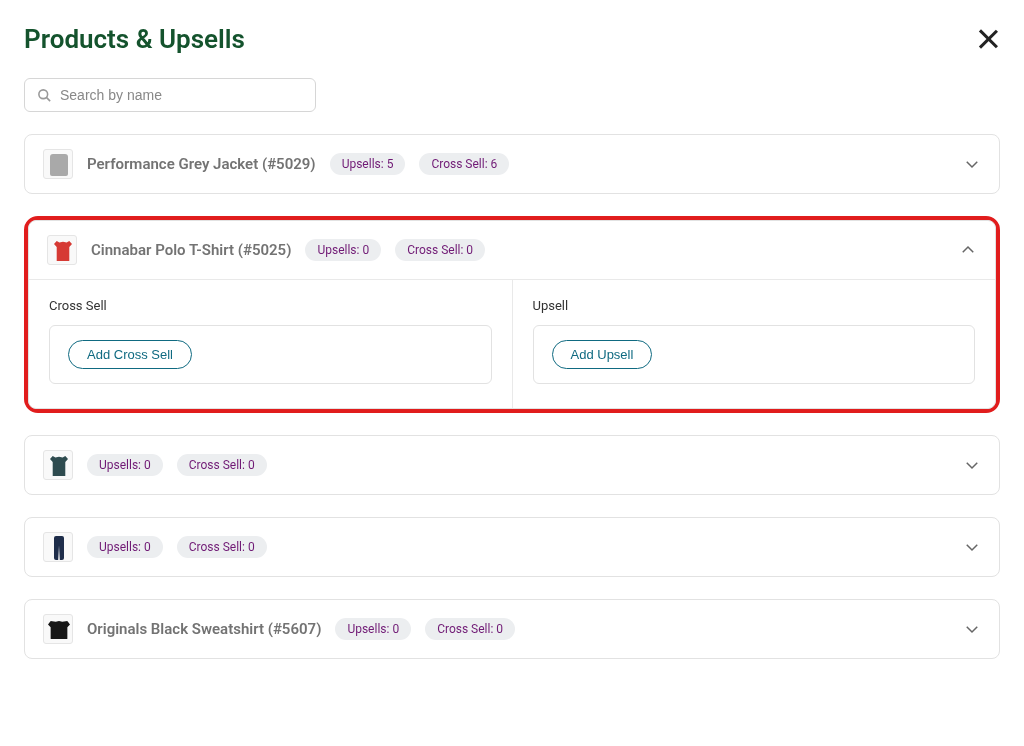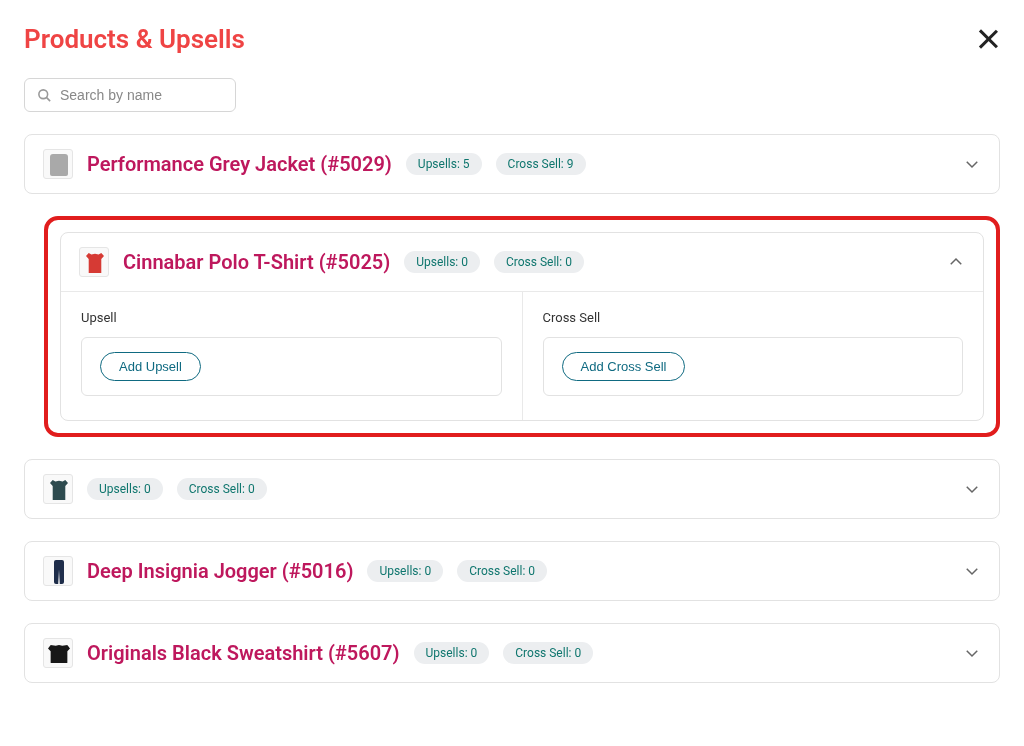--- a/index.html
+++ b/index.html
@@ -16,21 +16,21 @@
     }
     .header {
       display: flex;
       justify-content: space-between;
       align-items: center;
       margin-bottom: 24px;
     }
     .page-title {
       font-size: 26px;
       font-weight: 600;
-      color: #ef4444;
+      color: #14532d;
     }
     .close-icon {
       width: 24px;
       height: 24px;
       cursor: pointer;
       position: relative;
     }
     .close-icon::before,
     .close-icon::after {
       content: '';
@@ -46,21 +46,21 @@
 
     .search-row {
       margin-bottom: 22px;
     }
     .search-box {
       display: flex;
       align-items: center;
       border: 1px solid #d6d6d6;
       border-radius: 6px;
       padding: 8px 12px;
-      width: 212px;
+      width: 292px;
       gap: 8px;
     }
     .search-box input {
       border: none;
       outline: none;
       font-size: 14px;
       color: #888;
       width: 100%;
       background: transparent;
     }
@@ -88,47 +88,46 @@
     .product-thumb {
       width: 30px;
       height: 30px;
       border: 1px solid #e5e5e5;
       border-radius: 3px;
       flex: none;
       position: relative;
       background: #f9f9f9;
     }
     .product-name {
-      color: #be185d;
+      color: #737373;
       font-weight: 600;
-      font-size: 20px;
+      font-size: 15px;
     }
     .badge {
       background: #eceef0;
-      color: #0f766e;
+      color: #701a75;
       font-size: 12px;
       padding: 4px 12px;
       border-radius: 999px;
       white-space: nowrap;
     }
     .chevron {
       margin-left: auto;
       width: 18px;
       height: 18px;
       flex: none;
       color: #555;
     }
     .chevron svg { display: block; }
 
     .highlighted {
       border: 4px solid #e11d1d;
       border-radius: 14px;
-      padding: 12px;
+      padding: 0;
       margin-bottom: 22px;
-      margin-left: 20px;
     }
     .highlighted .product-row {
       margin-bottom: 0;
       border-radius: 8px;
     }
     .expanded-body {
       display: flex;
       border-top: 1px solid #e9e9e9;
     }
     .col {
@@ -210,21 +209,21 @@
     <input type="text" placeholder="Search by name" style="">
   </div>
 </div>
 
 <div id="product-list">
     <div class="product-row">
       <div class="product-header">
         <div class="product-thumb thumb-jacket"></div>
         <span class="product-name">Performance Grey Jacket (#5029)</span>
         <span class="badge">Upsells: 5</span>
-        <span class="badge">Cross Sell: 9</span>
+        <span class="badge">Cross Sell: 6</span>
         <span class="chevron">
           <svg viewBox="0 0 24 24" width="18" height="18" fill="none" stroke="#666" stroke-width="2">
             <polyline points="5 9 12 16 19 9"></polyline>
           </svg>
         </span>
       </div>
     </div>
     <div class="highlighted">
       <div class="product-row">
         <div class="product-header">
@@ -233,46 +232,45 @@
           <span class="badge">Upsells: 0</span>
           <span class="badge">Cross Sell: 0</span>
           <span class="chevron">
             <svg viewBox="0 0 24 24" width="18" height="18" fill="none" stroke="#666" stroke-width="2">
               <polyline points="5 15 12 8 19 15"></polyline>
             </svg>
           </span>
         </div>
         <div class="expanded-body">
           <div class="col">
+            <div class="col-label">Cross Sell</div>
+            <div class="well"><button class="add-btn">Add Cross Sell</button></div>
+          </div>
+          <div class="col">
             <div class="col-label">Upsell</div>
             <div class="well"><button class="add-btn">Add Upsell</button></div>
           </div>
-          <div class="col">
-            <div class="col-label">Cross Sell</div>
-            <div class="well"><button class="add-btn">Add Cross Sell</button></div>
-          </div>
         </div>
       </div>
     </div>
     <div class="product-row">
       <div class="product-header">
         <div class="product-thumb thumb-henley"></div>
         <span class="badge">Upsells: 0</span>
         <span class="badge">Cross Sell: 0</span>
         <span class="chevron">
           <svg viewBox="0 0 24 24" width="18" height="18" fill="none" stroke="#666" stroke-width="2">
             <polyline points="5 9 12 16 19 9"></polyline>
           </svg>
         </span>
       </div>
     </div>
     <div class="product-row">
       <div class="product-header">
         <div class="product-thumb thumb-jogger"></div>
-        <span class="product-name">Deep Insignia Jogger (#5016)</span>
         <span class="badge">Upsells: 0</span>
         <span class="badge">Cross Sell: 0</span>
         <span class="chevron">
           <svg viewBox="0 0 24 24" width="18" height="18" fill="none" stroke="#666" stroke-width="2">
             <polyline points="5 9 12 16 19 9"></polyline>
           </svg>
         </span>
       </div>
     </div>
     <div class="product-row">

